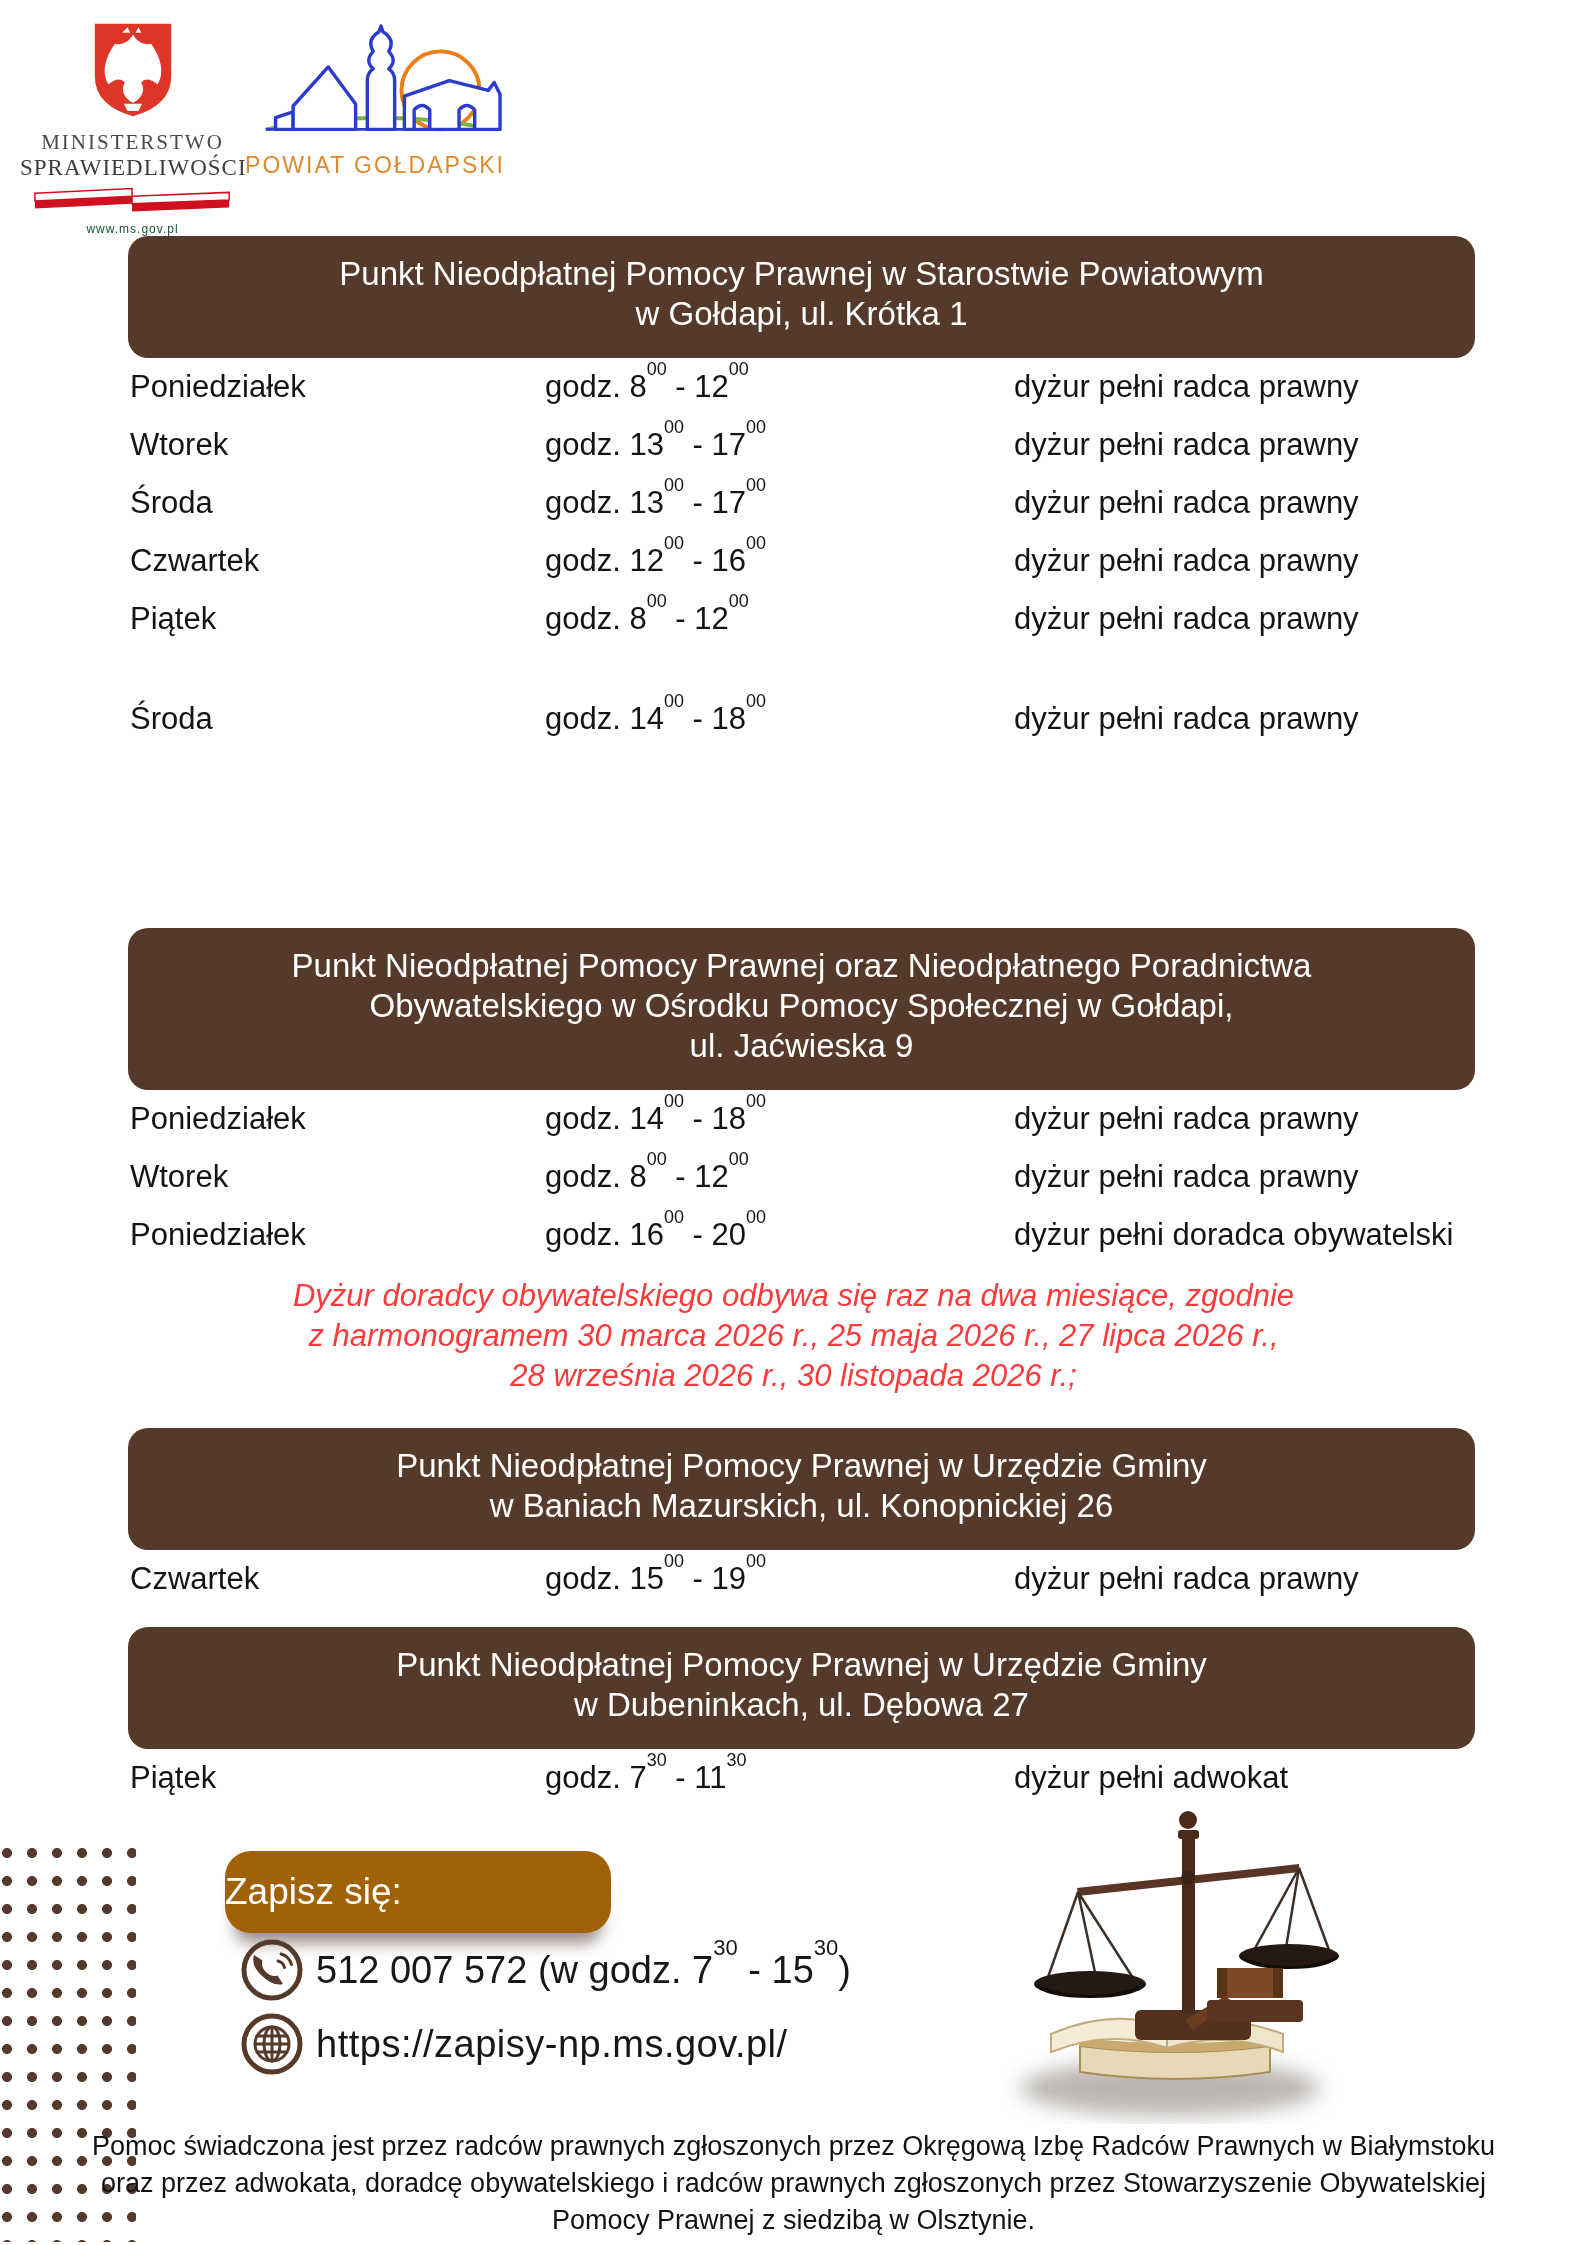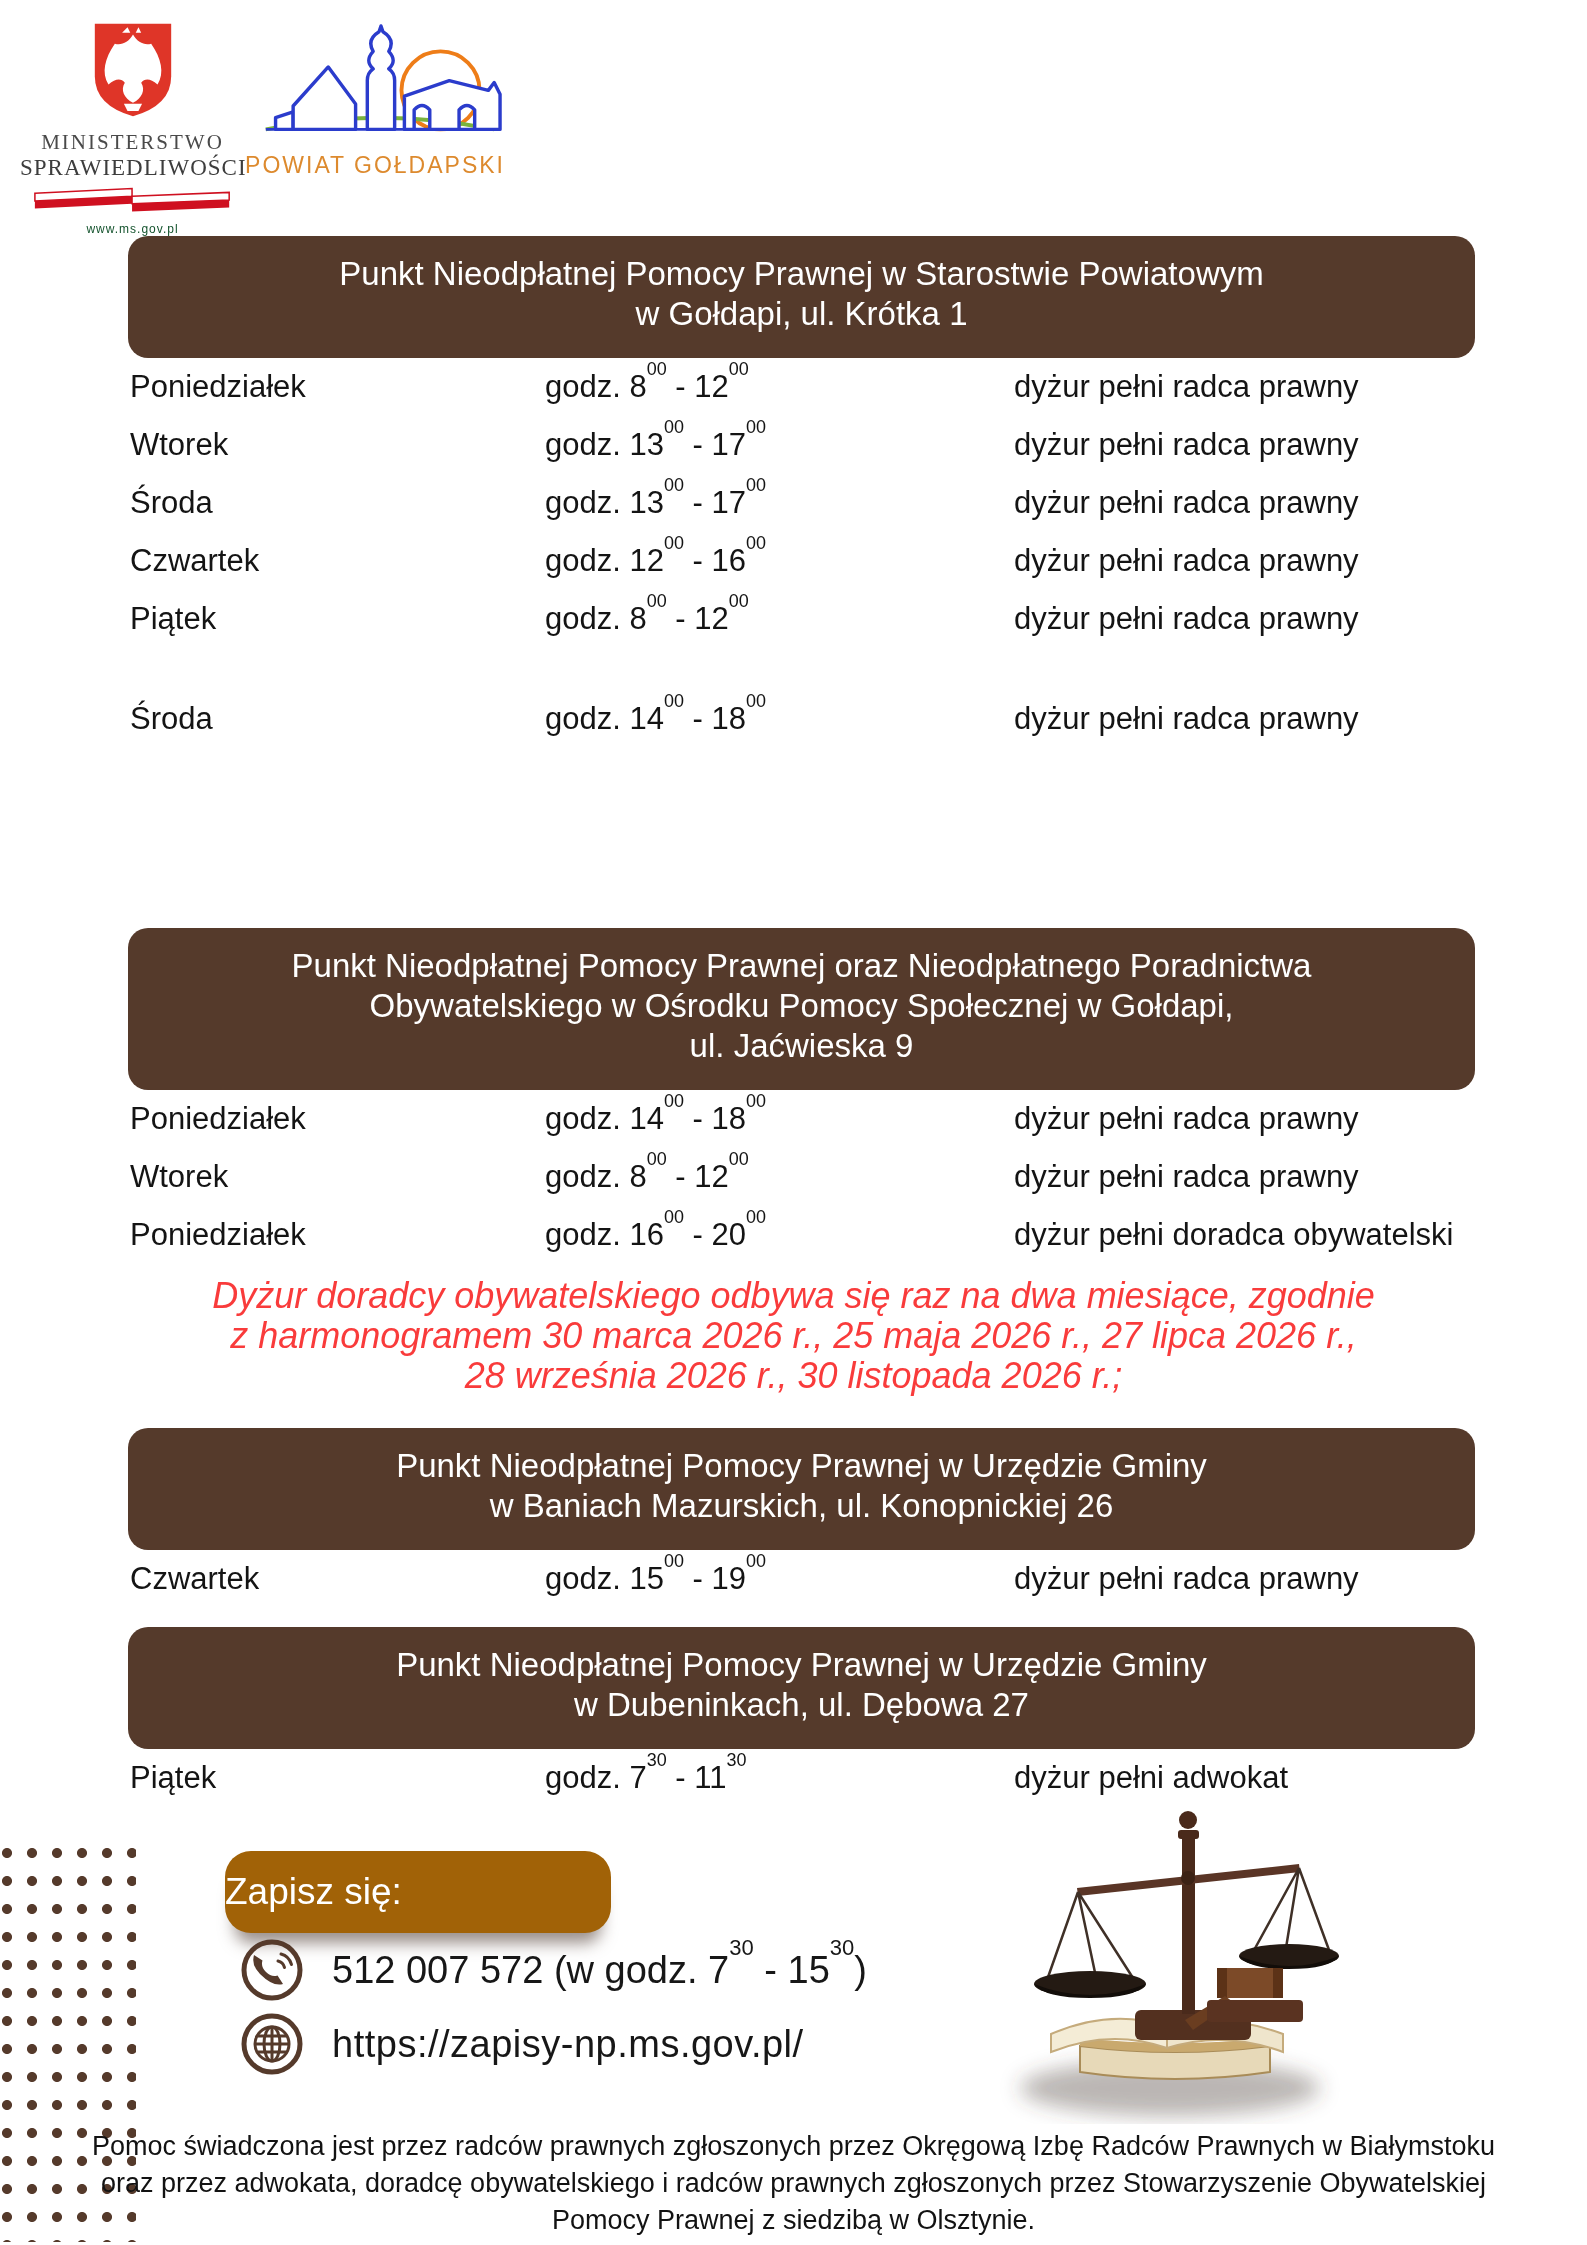--- a/index.html
+++ b/index.html
@@ -24,30 +24,30 @@
   .section { position:absolute; left:0; right:0; }
   .s0{ top:236px; } .s1{ top:690px; } .s2{ top:928px; } .s3{ top:1428px; } .s4{ top:1627px; }
   .bar {
     margin:0 112px 0 128px; background:#553a2b; color:#ffffff;
     border-radius:20px; text-align:center; padding:18px 24px 24px;
   }
   .bar .bl { display:block; font-size:33px; line-height:40px; font-weight:normal; }
   .rows { }
   .row { display:grid; grid-template-columns:415px 469px auto; align-items:center; height:58px; padding-left:130px; font-size:31px; color:#141414; }
   .row sup { font-size:0.58em; position:relative; top:-0.62em; }
-  .note { margin-top:12px; text-align:center; font-size:36px; line-height:40px; font-style:italic; color:#f93b3b; }
+  .note { margin-top:12px; text-align:center; font-size:31px; line-height:40px; font-style:italic; color:#f93b3b; }
 
   
   .signup-btn {
     position:absolute; left:225px; top:1851px; width:386px; height:82px;
     background:#a16207; color:#fff; border-radius:26px;
     display:flex; align-items:center; justify-content:flex-start; font-size:37px;
     box-shadow:0 20px 16px -10px rgba(70,50,40,0.55);
   }
-  .contact-row { position:absolute; left:240px; display:flex; align-items:center; gap:28px; font-size:38px; color:#171717;justify-content:center; }
+  .contact-row { position:absolute; left:240px; display:flex; align-items:center; gap:12px; font-size:38px; color:#171717;justify-content:center; }
   .phone-row { top:1938px; }
   .web-row { top:2012px; }
   .contact-row sup { font-size:0.58em; position:relative; top:-0.62em; }
   .web-text { letter-spacing:0.5px; }
 
   
   .dots {
     position:absolute; left:2px; top:1848px; width:134px; height:394px;
     background-image:radial-gradient(circle at 5px 5px, #553a2b 4.6px, rgba(0,0,0,0) 5.4px);
     background-size:25px 28px;

